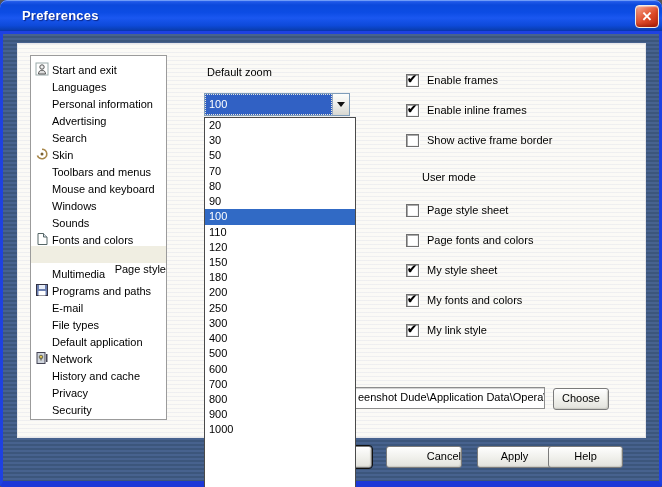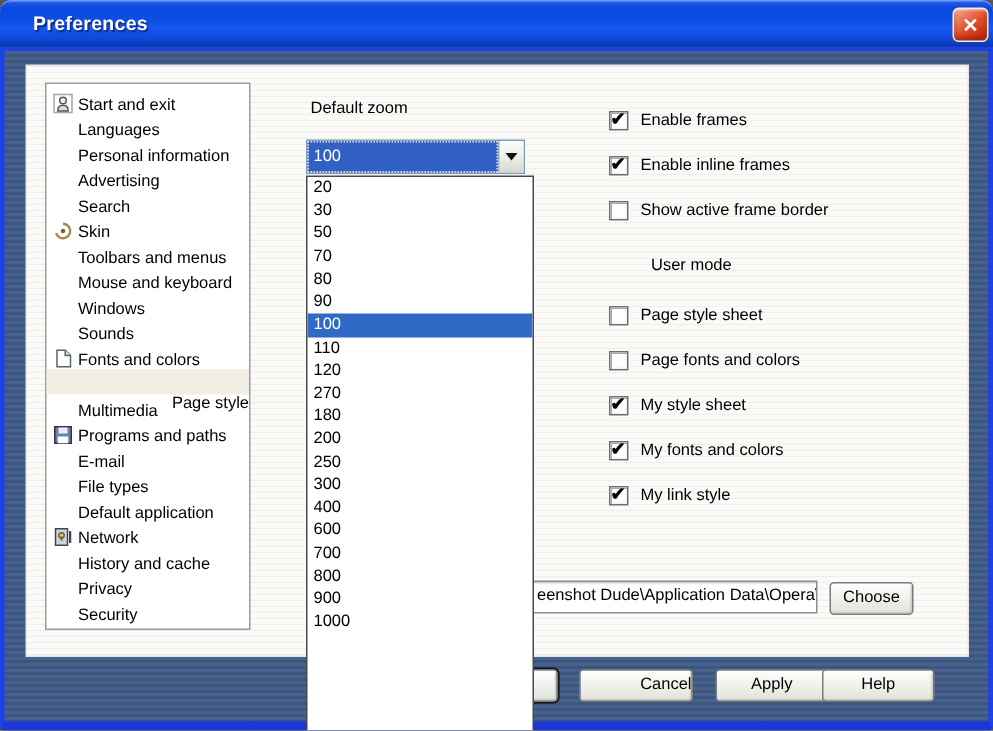--- a/index.html
+++ b/index.html
@@ -78,21 +78,21 @@
   
   .cbrow{position:absolute;left:406px;display:flex;align-items:center;height:16px;}
   .cb{
     width:13px;height:13px;background:#fff;flex:0 0 13px;position:relative;
     border:1px solid #6f6f6f;
     box-shadow:inset 1px 1px 0 #a9a9a9, inset -1px -1px 0 #f2f2f2, 1px 1px 0 #fdfdfd;
   }
   .cb .tick{display:none;position:absolute;left:0px;top:-3px;font-size:12px;font-weight:bold;color:#000;}
   .cb.checked .tick{display:block;}
   .cblab{font-size:11px;color:#000;margin-left:8px;white-space:nowrap;}
-  .usermode{position:absolute;left:408px;top:171px;font-size:11px;color:#000;padding-left:26px;}
+  .usermode{position:absolute;left:396px;top:171px;font-size:11px;color:#000;padding-left:26px;}
   
   .pathfield{
     position:absolute;left:230px;top:387px;width:315px;height:22px;
     background:#fff;border:1px solid #8d8d8d;box-shadow:inset 1px 1px 1px #cfcfcf;
     overflow:hidden;z-index:1;
   }
   .pathfield .pf-text{
     display:block;margin:3px 0 0 127px;font-size:11px;color:#000;white-space:nowrap;
   }
   .btn{
@@ -254,26 +254,27 @@
   <div class="droplist">
     <div class="opt">20</div>
     <div class="opt">30</div>
     <div class="opt">50</div>
     <div class="opt">70</div>
     <div class="opt">80</div>
     <div class="opt">90</div>
     <div class="opt sel">100</div>
     <div class="opt">110</div>
     <div class="opt">120</div>
-    <div class="opt">270</div>
+    <div class="opt">150</div>
     <div class="opt">180</div>
     <div class="opt">200</div>
     <div class="opt">250</div>
     <div class="opt">300</div>
     <div class="opt">400</div>
+    <div class="opt">500</div>
     <div class="opt">600</div>
     <div class="opt">700</div>
     <div class="opt">800</div>
     <div class="opt">900</div>
     <div class="opt">1000</div>
   </div>
 
   <div class="cbrow" style="top:72px">
     <span class="cb checked">
         <span class="tick">✔</span>

